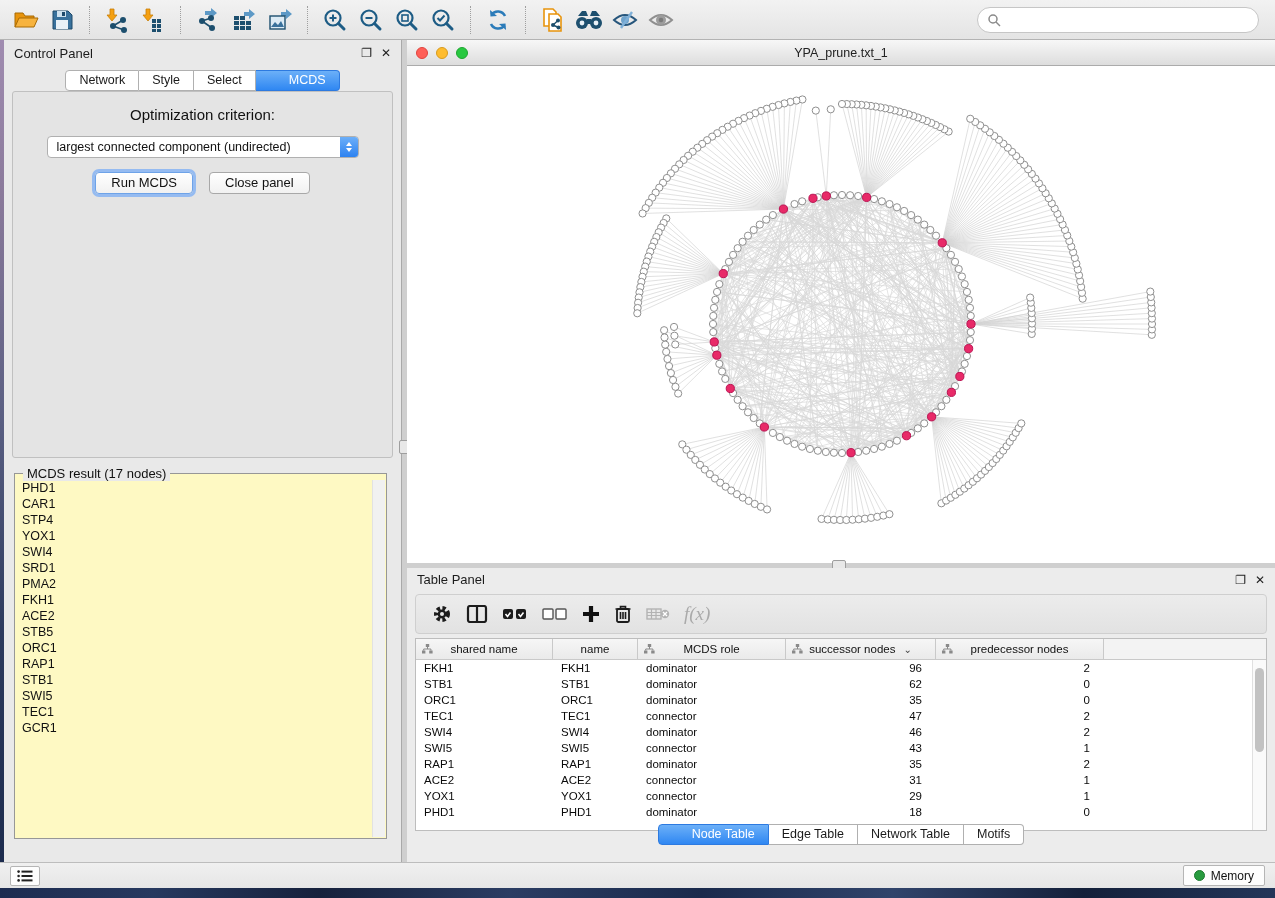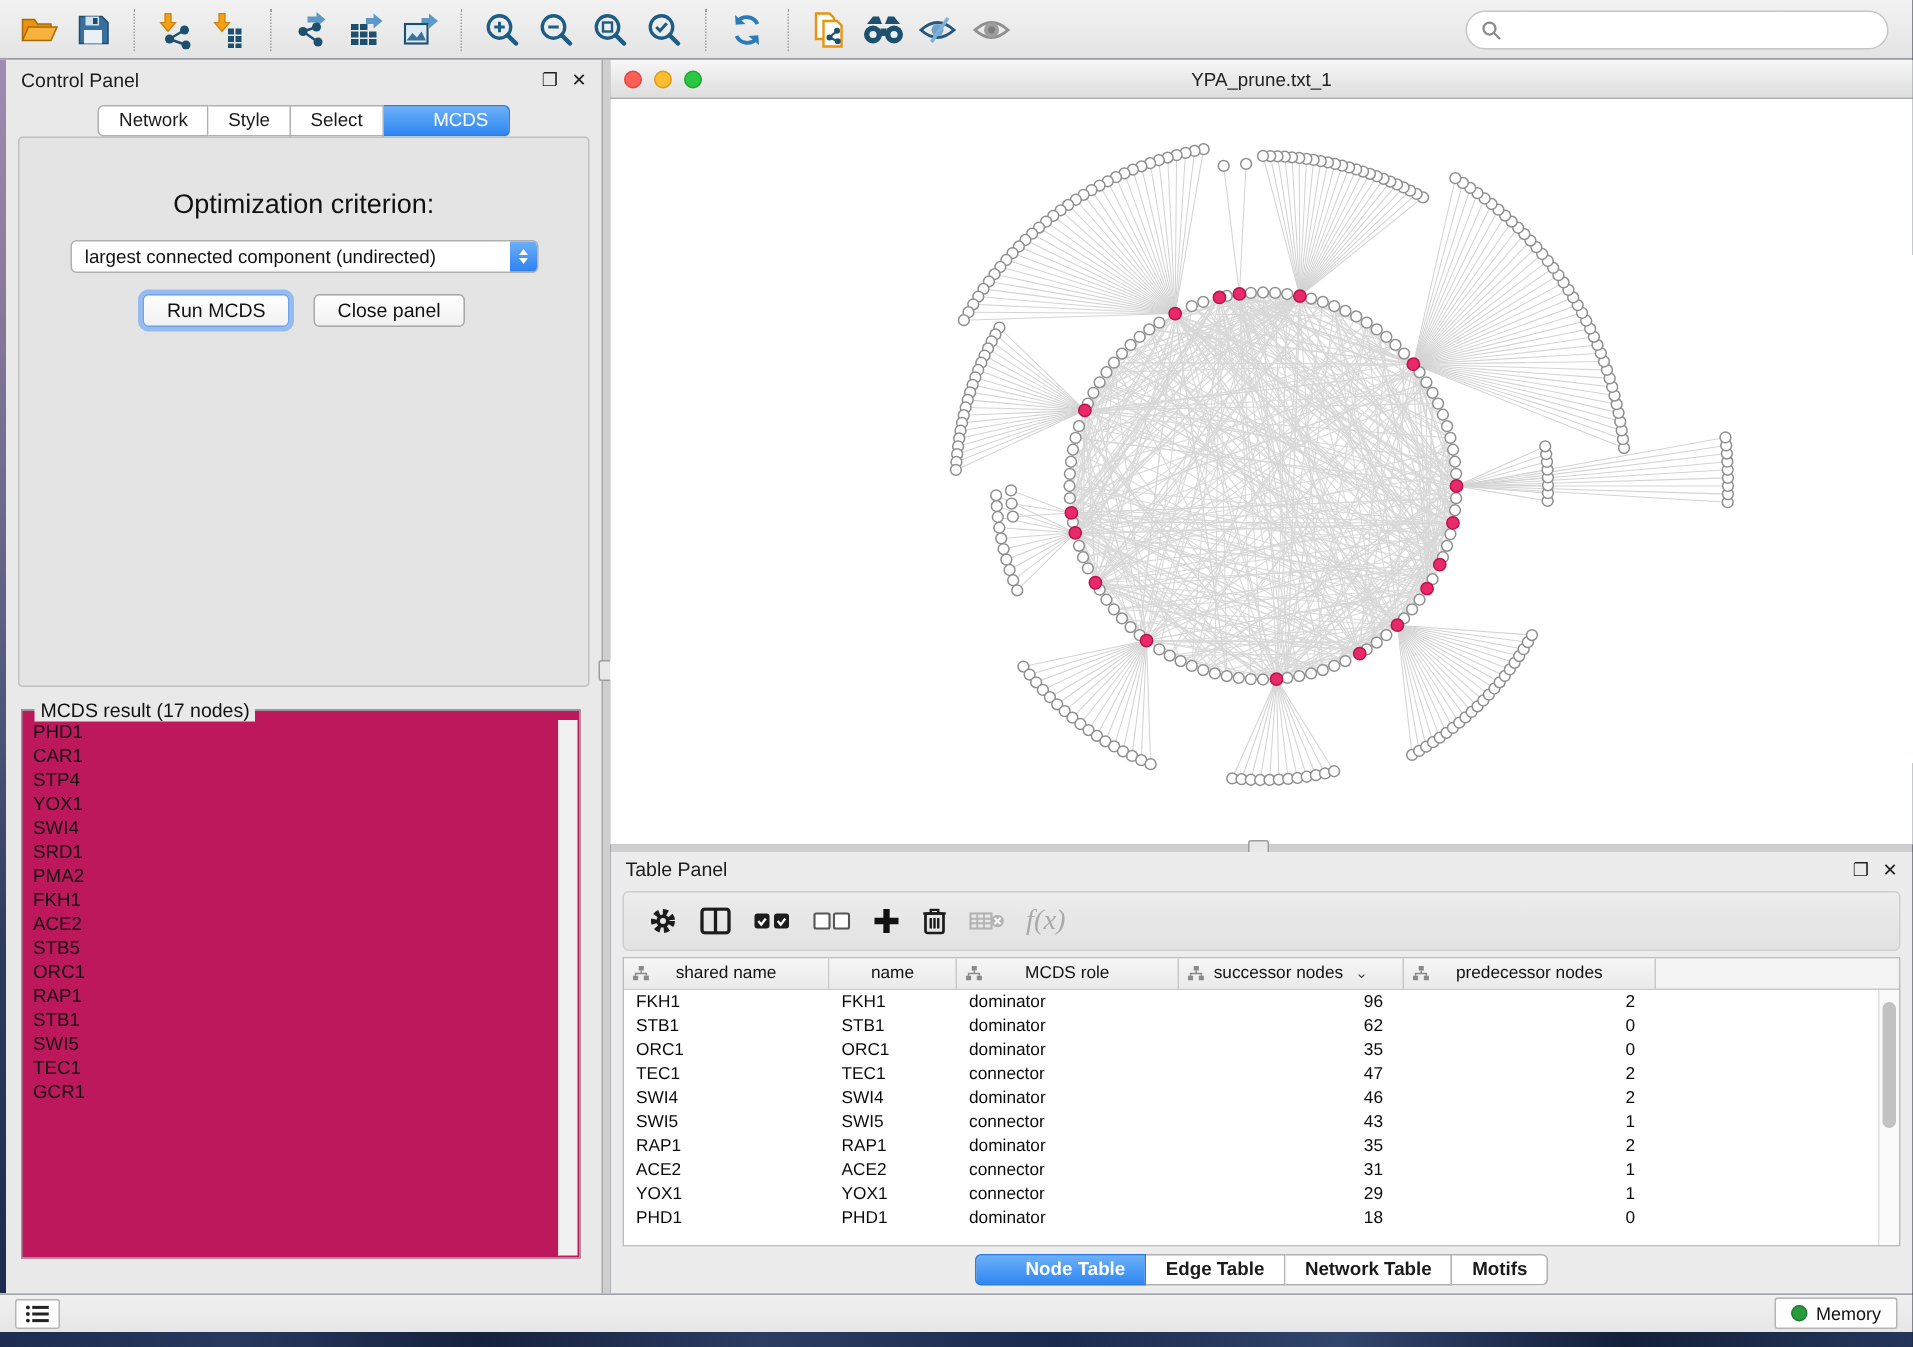--- a/index.html
+++ b/index.html
@@ -32,36 +32,36 @@
   .win-icons { margin-left:auto; display:flex; gap:9px; align-items:center; }
   .wicon { font-size:12px; color:#222; font-weight:bold; line-height:1; cursor:default; }
   .cp-tabs { position:absolute; left:0; top:30px; width:100%; display:flex; justify-content:center; z-index:2; }
   .seg { height:21px; line-height:19px; padding:0 13px; font-size:12.5px; color:#1a1a1a;
     background:#fff; border:1px solid #b0b0b0; border-left:none; }
   .seg:first-child { border-left:1px solid #b0b0b0; border-radius:4px 0 0 4px; }
   .seg:last-child { border-radius:0 4px 4px 0; }
   .seg.sel { background:linear-gradient(#6cb0f8,#2f87f2); color:#fff; border-color:#2d7ae0;padding-left:33px; }
   .cp-inner { position:absolute; left:8px; top:51px; right:8px; height:367px;
     background:#e4e4e4; border:1px solid #c0c0c0; border-radius:3px; }
-  .opt-label { text-align:center; font-size:18px; color:#111; margin-top:34px; }
+  .opt-label { text-align:center; font-size:15px; color:#111; margin-top:14px; }
   .select-row { display:flex; justify-content:center; margin-top:13px; }
   .mac-select { position:relative; width:312px; height:22px; background:#fff; border:1px solid #b0b0b0;
     border-radius:4px; font-size:12.5px; color:#111; line-height:20px; padding:0 26px 16px 9px;
     white-space:nowrap; overflow:hidden; }
   .stepper { position:absolute; right:-1px; top:-1px; width:19px; height:22px; border-radius:0 4px 4px 0;
     background:linear-gradient(#6fb1f9,#2a80f0); display:flex; flex-direction:column; align-items:center; justify-content:center; gap:2px; }
   .tri-up { width:0; height:0; border-left:3.5px solid transparent; border-right:3.5px solid transparent; border-bottom:4.5px solid #fff; }
   .tri-down { width:0; height:0; border-left:3.5px solid transparent; border-right:3.5px solid transparent; border-top:4.5px solid #fff; }
   .btn-row { display:flex; justify-content:center; gap:16px; margin-top:14px; }
   .mac-btn { height:22px; padding:0 15px; background:linear-gradient(#ffffff,#f1f1f1); border:1px solid #a8a8a8;
     border-radius:4px; font-size:13px; color:#111; line-height:20px; }
   .mac-btn.focus { box-shadow:0 0 0 3px rgba(106,164,248,.65); border-color:#6ea3e8; }
 
   .result-box { position:absolute; left:10px; top:433px; right:14px; height:366px;
-    border:1px solid #979797; background:#be185d; }
+    border:1px solid #979797; background:#fef9c3; }
   .result-legend { position:absolute; left:8px; top:-8px; background:#e9e9e9; padding:0 4px;
     font-size:13px; color:#111; }
   .result-list { position:absolute; left:1px; top:6px; right:14px; bottom:1px; overflow:hidden; }
   .result-item { font-size:12.5px; color:#111; line-height:16px; padding-left:6px; }
   .result-scroll { position:absolute; right:1px; top:6px; width:13px; bottom:1px; background:#f1f1f1; border-left:1px solid #e2e2e2; }
 
   
   .vsplit { position:absolute; left:402px; top:40px; width:5px; height:822px; background:#cfcfcf; }
   .vsplit .knob { position:absolute; left:-3px; top:400px; width:11px; height:14px; background:#e8e8e8;
     border:1px solid #9e9e9e; border-radius:2px; }
@@ -91,21 +91,21 @@
   .thead { display:flex; height:21px; background:#f3f3f3; border-bottom:1px solid #c9c9c9; }
   .th { display:flex; align-items:center; justify-content:center; gap:5px; font-size:11.5px; color:#111;
     border-right:1px solid #c9c9c9; background:linear-gradient(#f6f6f6,#eaeaea); position:relative; }
   .th .hier { position:absolute; left:6px; }
   .sortv { font-size:10px; color:#444; margin-left:3px; }
   .trow { display:flex; height:16px; align-items:center; }
   .td { font-size:11.5px; color:#0a0a0a; padding:0 8px; white-space:nowrap; overflow:hidden; }
   .td.num { text-align:right; padding-right:14px; }
   .tbody-scroll { position:absolute; right:0; top:21px; bottom:0; width:14px; background:#fafafa; border-left:1px solid #e0e0e0; }
   .tbody-thumb { position:absolute; left:2px; top:8px; width:9px; height:84px; background:#c2c2c2; border-radius:5px; }
-  .tp-tabs { position:absolute; left:0; bottom:5px; width:100%; display:flex; justify-content:center;font-weight:bold; }
+  .tp-tabs { position:absolute; left:0; bottom:17px; width:100%; display:flex; justify-content:center; }
 
   
   .status-bar { position:absolute; left:0; top:862px; width:1275px; height:26px;
     background:linear-gradient(#f0f0f0,#e6e6e6); border-top:1px solid #bdbdbd; }
   .list-btn { position:absolute; left:10px; top:3px; width:30px; height:20px; background:#fdfdfd;
     border:1px solid #b5b5b5; border-radius:2px; display:flex; align-items:center; justify-content:center; }
   .mem-btn { position:absolute; right:10px; top:2px; height:21px; padding:0 10px; background:#fdfdfd;
     border:1px solid #b5b5b5; border-radius:2px; display:flex; align-items:center; gap:6px; font-size:12px; color:#111; }
   .mem-dot { width:11px; height:11px; border-radius:50%; background:#289b3f; border:1px solid #1d7a30; }
 </style>

